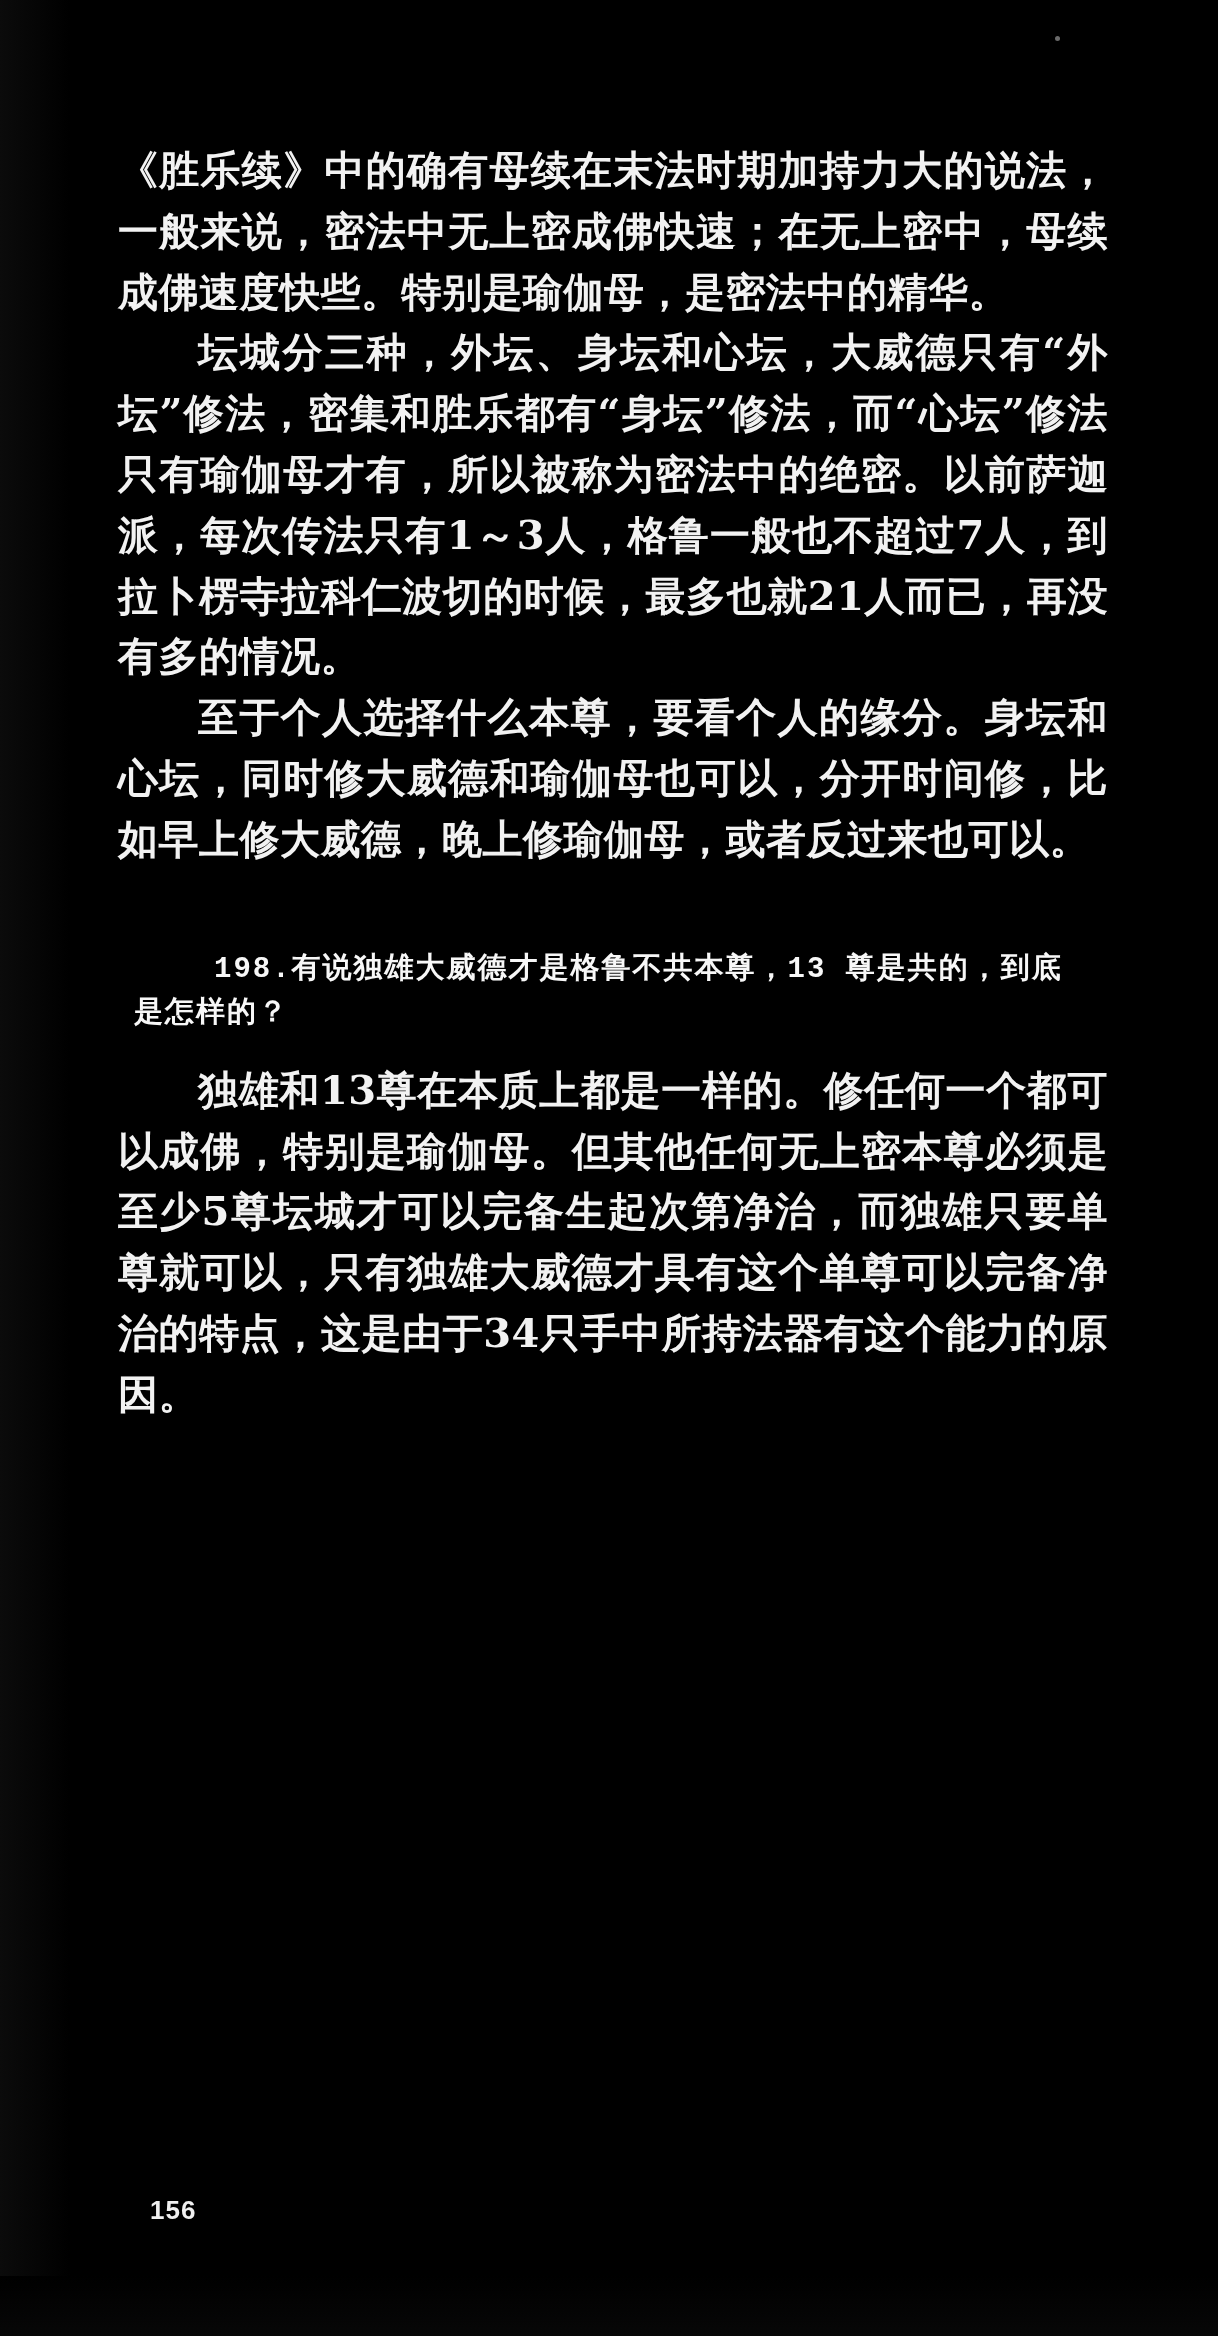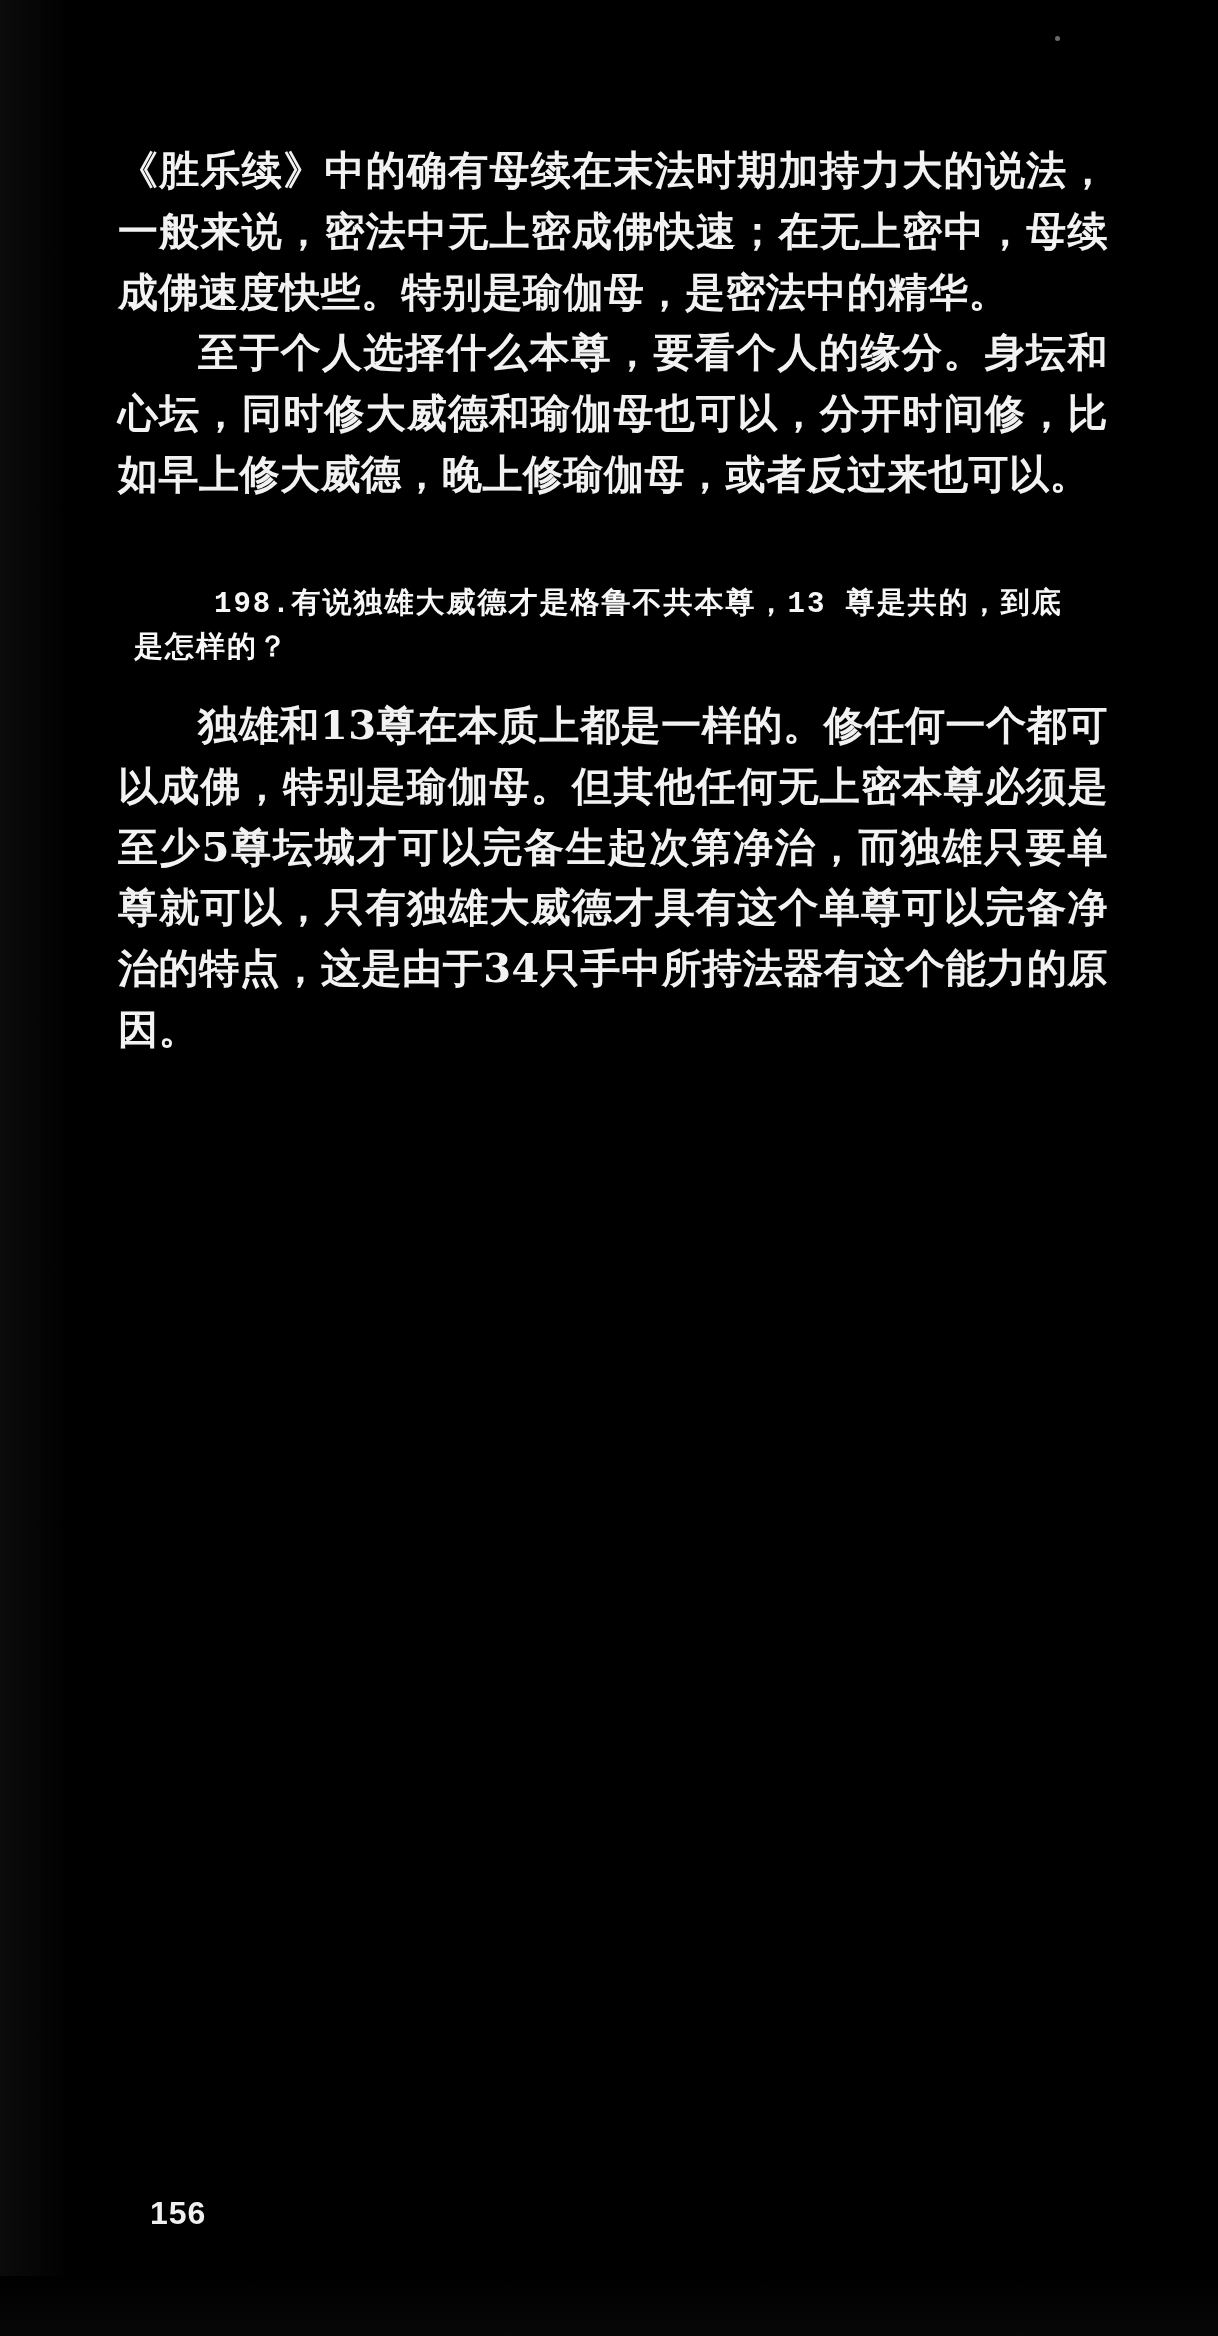--- a/index.html
+++ b/index.html
@@ -55,21 +55,21 @@
     margin: 16px;
     font-family: Liberation Mono, monospace;
   }
   .small-gap {
     height: 8px;
   }
   .page-number {
     position: absolute;
     left: 150px;
     top: 2195px;
-    font-size: 32px;
+    font-size: 26px;
     font-weight: 700;
     color: #f0f0f0;
     font-family: "Liberation Sans", sans-serif;
     letter-spacing: 1px;
   }
   .speck {
     position: absolute;
     left: 1055px;
     top: 36px;
     width: 5px;
@@ -100,20 +100,21 @@
 <body>
 
 <div class="page">
 
   <div class="edge-shade-left"></div>
   <div class="speck"></div>
 
   <div class="content">
 
     <p class="para">《胜乐续》中的确有母续在末法时期加持力大的说法，一般来说，密法中无上密成佛快速；在无上密中，母续成佛速度快些。特别是瑜伽母，是密法中的精华。</p>
+    <p class="para indent">坛城分三种，外坛、身坛和心坛，大威德只有“外坛”修法，密集和胜乐都有“身坛”修法，而“心坛”修法只有瑜伽母才有，所以被称为密法中的绝密。以前萨迦派，每次传法只有1～3人，格鲁一般也不超过7人，到拉卜楞寺拉科仁波切的时候，最多也就21人而已，再没有多的情况。</p>
     <p class="para indent">至于个人选择什么本尊，要看个人的缘分。身坛和心坛，同时修大威德和瑜伽母也可以，分开时间修，比如早上修大威德，晚上修瑜伽母，或者反过来也可以。</p>
 
     <div class="spacer-block"></div>
 
     <p class="question">198.有说独雄大威德才是格鲁不共本尊，13 尊是共的，到底是怎样的？</p>
 
     <div class="small-gap"></div>
 
     <p class="para indent">独雄和13尊在本质上都是一样的。修任何一个都可以成佛，特别是瑜伽母。但其他任何无上密本尊必须是至少5尊坛城才可以完备生起次第净治，而独雄只要单尊就可以，只有独雄大威德才具有这个单尊可以完备净治的特点，这是由于34只手中所持法器有这个能力的原因。</p>
 

